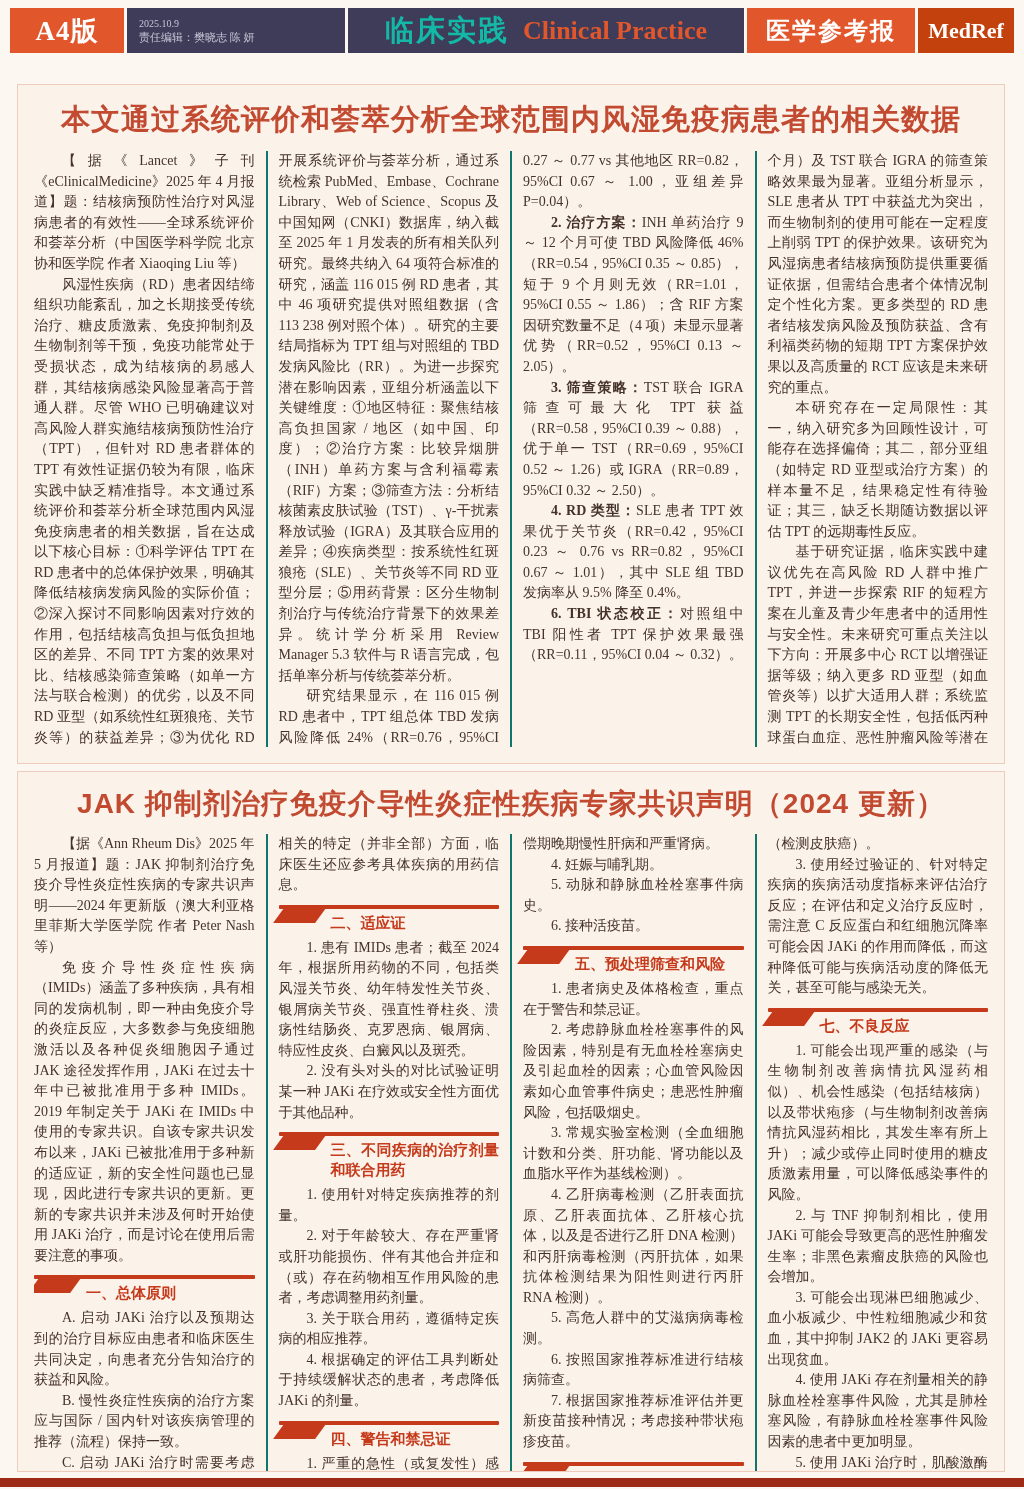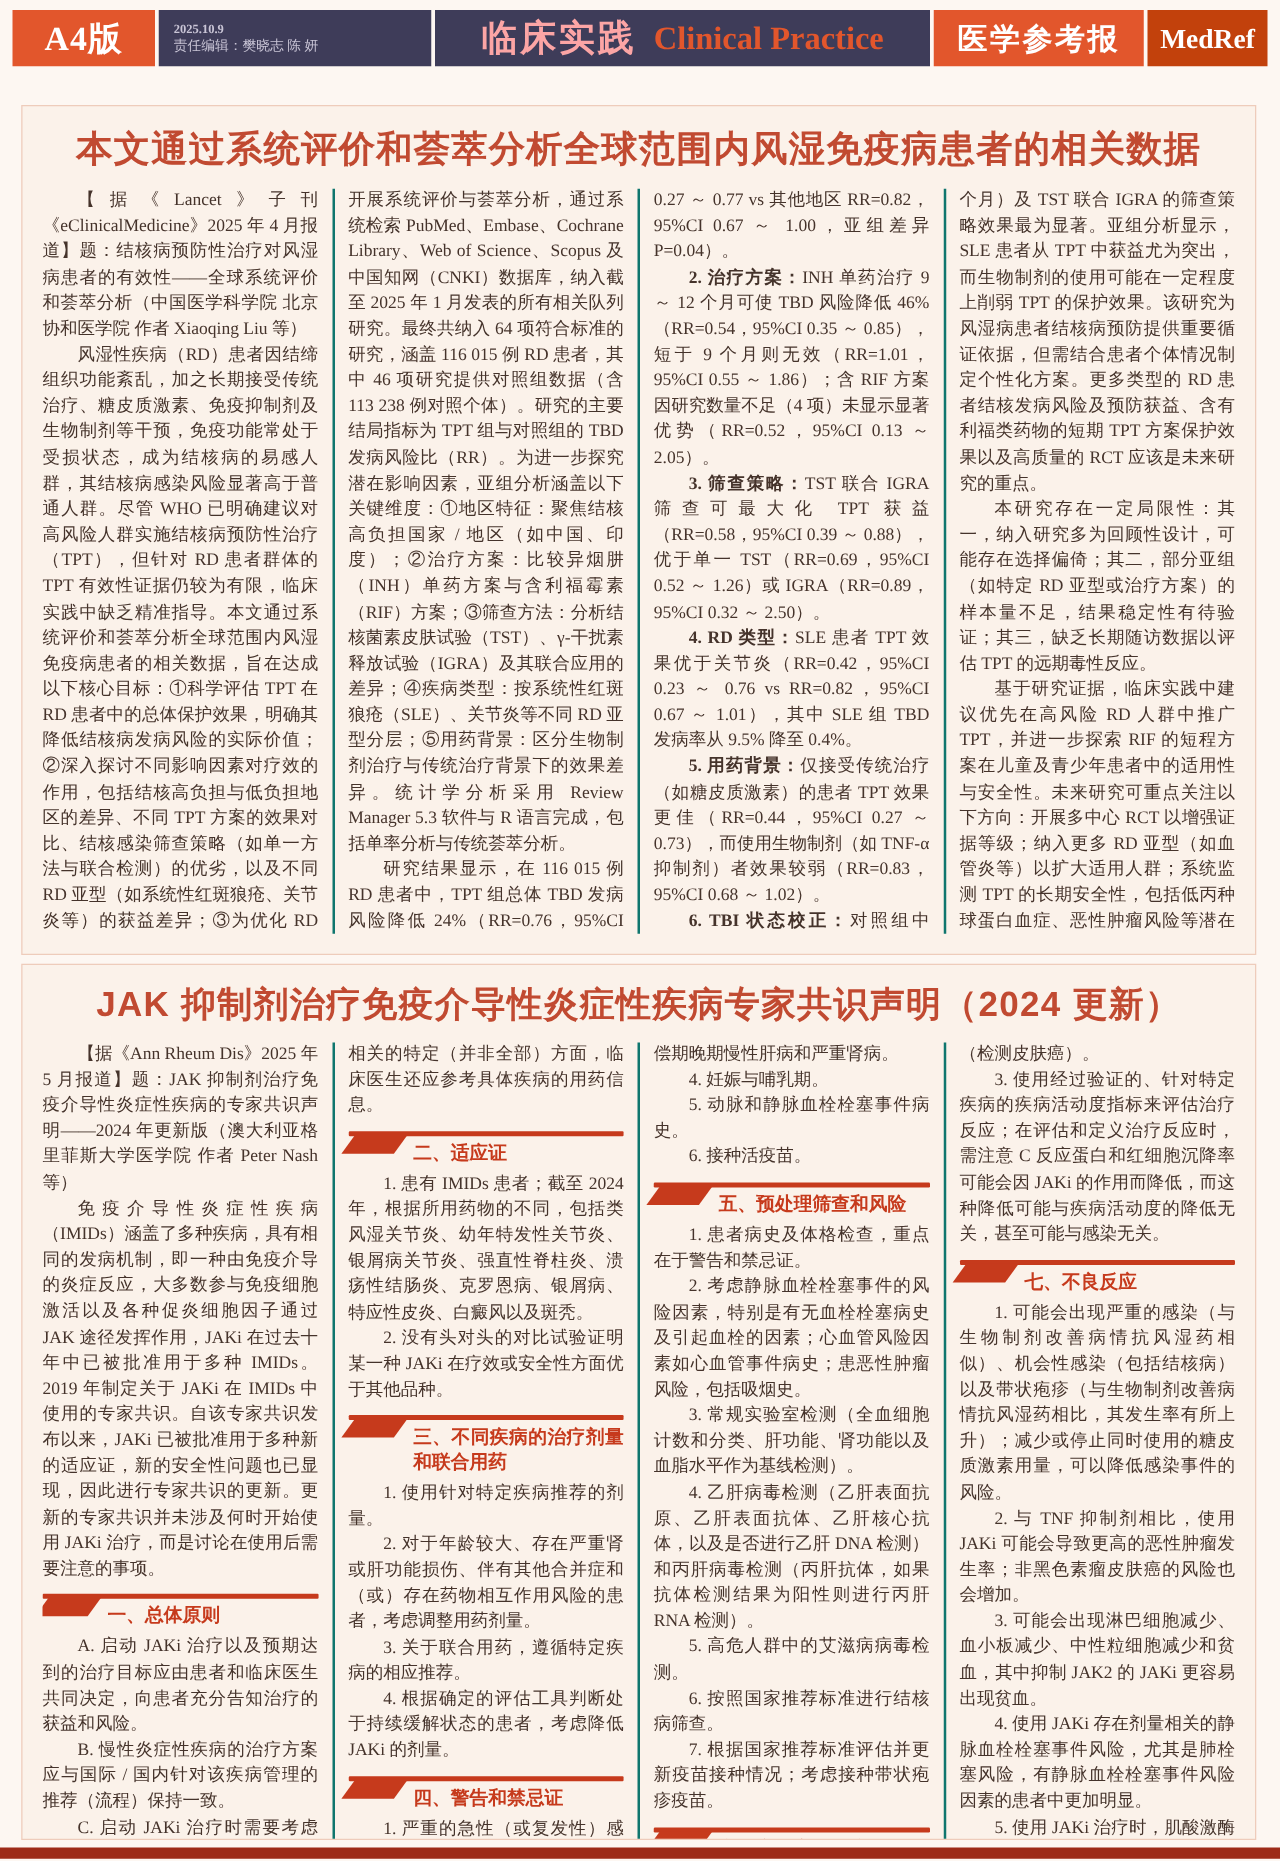--- a/index.html
+++ b/index.html
@@ -7,24 +7,24 @@
     width:1024px;height:1489px;position:relative;overflow:hidden;
     background:#fdf7f2;
     font-family:"Liberation Serif","DejaVu Serif",serif;
     color:#45332b;
   }
   
   .masthead{position:absolute;top:8px;left:10px;right:10px;height:45px;display:flex;gap:3px;}
   .m-box{display:flex;align-items:center;justify-content:center;}
   .m-edition{width:114px;background:#e2562c;color:#ffffff;font-size:27px;font-weight:bold;letter-spacing:1px;}
   .m-editors{width:218px;background:#3e3c59;color:#c9c5d6;flex-direction:column;align-items:flex-start;justify-content:center;padding:2px 12px;box-sizing:border-box;}
-  .m-editors .date{font-size:10px;line-height:13px;font-weight:bold;}
+  .m-editors .date{font-size:10px;line-height:13px;}
   .m-editors .eds{font-size:11px;line-height:14px;}
   .m-center{flex:1;background:#3e3c59;gap:14px;}
-  .m-center .cn{color:#fca5a5;font-size:29px;font-weight:bold;font-family:"Liberation Sans","DejaVu Sans",sans-serif;letter-spacing:2px;}
+  .m-center .cn{color:#14b8a6;font-size:29px;font-weight:bold;font-family:"Liberation Sans","DejaVu Sans",sans-serif;letter-spacing:2px;}
   .m-center .en{color:#e2562c;font-size:26px;font-weight:bold;font-family:"Liberation Serif","DejaVu Serif",serif;}
   .m-brand{width:168px;background:#e2562c;color:#fff;font-size:24px;font-weight:bold;font-family:"Liberation Sans","DejaVu Sans",sans-serif;letter-spacing:2px;}
   .m-medref{width:96px;background:#c2410c;color:#fff;font-size:22px;font-weight:bold;font-family:"Liberation Serif","DejaVu Serif",serif;}
   
   .article{position:absolute;left:17px;width:988px;background:#fbf2ea;border:1px solid #eeccbb;box-sizing:border-box;overflow:hidden;}
   #article1{top:84px;height:680px;}
   #article2{top:771px;height:701px;}
   .article h1{
     margin:15px 24px 9px;text-align:center;
     color:#c14a31;font-size:29px;font-weight:bold;letter-spacing:1px;
@@ -79,21 +79,20 @@
       </div>
       <div class="col">
         <p class="para cont">开展系统评价与荟萃分析，通过系统检索 PubMed、Embase、Cochrane Library、Web of Science、Scopus 及中国知网（CNKI）数据库，纳入截至 2025 年 1 月发表的所有相关队列研究。最终共纳入 64 项符合标准的研究，涵盖 116 015 例 RD 患者，其中 46 项研究提供对照组数据（含 113 238 例对照个体）。研究的主要结局指标为 TPT 组与对照组的 TBD 发病风险比（RR）。为进一步探究潜在影响因素，亚组分析涵盖以下关键维度：①地区特征：聚焦结核高负担国家 / 地区（如中国、印度）；②治疗方案：比较异烟肼（INH）单药方案与含利福霉素（RIF）方案；③筛查方法：分析结核菌素皮肤试验（TST）、γ-干扰素释放试验（IGRA）及其联合应用的差异；④疾病类型：按系统性红斑狼疮（SLE）、关节炎等不同 RD 亚型分层；⑤用药背景：区分生物制剂治疗与传统治疗背景下的效果差异。统计学分析采用 Review Manager 5.3 软件与 R 语言完成，包括单率分析与传统荟萃分析。</p>
         <p class="para">研究结果显示，在 116 015 例 RD 患者中，TPT 组总体 TBD 发病风险降低 24%（RR=0.76，95%CI 0.63 ～ 0.91）。关键亚组分析显示如下。</p>
       </div>
       <div class="col">
         <p class="para cont">0.27 ～ 0.77 vs 其他地区 RR=0.82，95%CI 0.67 ～ 1.00，亚组差异 P=0.04）。</p>
         <p class="para"><b>2. 治疗方案：</b>INH 单药治疗 9 ～ 12 个月可使 TBD 风险降低 46%（RR=0.54，95%CI 0.35 ～ 0.85），短于 9 个月则无效（RR=1.01，95%CI 0.55 ～ 1.86）；含 RIF 方案因研究数量不足（4 项）未显示显著优势（RR=0.52，95%CI 0.13 ～ 2.05）。</p>
         <p class="para"><b>3. 筛查策略：</b>TST 联合 IGRA 筛查可最大化 TPT 获益（RR=0.58，95%CI 0.39 ～ 0.88），优于单一 TST（RR=0.69，95%CI 0.52 ～ 1.26）或 IGRA（RR=0.89，95%CI 0.32 ～ 2.50）。</p>
         <p class="para"><b>4. RD 类型：</b>SLE 患者 TPT 效果优于关节炎（RR=0.42，95%CI 0.23 ～ 0.76 vs RR=0.82，95%CI 0.67 ～ 1.01），其中 SLE 组 TBD 发病率从 9.5% 降至 0.4%。</p>
-        <p class="para"><b>5. 用药背景：</b>仅接受传统治疗（如糖皮质激素）的患者 TPT 效果更佳（RR=0.44，95%CI 0.27 ～ 0.73），而使用生物制剂（如 TNF-α 抑制剂）者效果较弱（RR=0.83，95%CI 0.68 ～ 1.02）。</p>
         <p class="para"><b>6. TBI 状态校正：</b>对照组中 TBI 阳性者 TPT 保护效果最强（RR=0.11，95%CI 0.04 ～ 0.32）。</p>
       </div>
       <div class="col">
         <p class="para cont">个月）及 TST 联合 IGRA 的筛查策略效果最为显著。亚组分析显示，SLE 患者从 TPT 中获益尤为突出，而生物制剂的使用可能在一定程度上削弱 TPT 的保护效果。该研究为风湿病患者结核病预防提供重要循证依据，但需结合患者个体情况制定个性化方案。更多类型的 RD 患者结核发病风险及预防获益、含有利福类药物的短期 TPT 方案保护效果以及高质量的 RCT 应该是未来研究的重点。</p>
         <p class="para">本研究存在一定局限性：其一，纳入研究多为回顾性设计，可能存在选择偏倚；其二，部分亚组（如特定 RD 亚型或治疗方案）的样本量不足，结果稳定性有待验证；其三，缺乏长期随访数据以评估 TPT 的远期毒性反应。</p>
         <p class="para">基于研究证据，临床实践中建议优先在高风险 RD 人群中推广 TPT，并进一步探索 RIF 的短程方案在儿童及青少年患者中的适用性与安全性。未来研究可重点关注以下方向：开展多中心 RCT 以增强证据等级；纳入更多 RD 亚型（如血管炎等）以扩大适用人群；系统监测 TPT 的长期安全性，包括低丙种球蛋白血症、恶性肿瘤风险等潜在不良事件，从而为完善循证临床指南提供更全面的科学依据。</p>
       </div>
     </div>
 </div>
 

